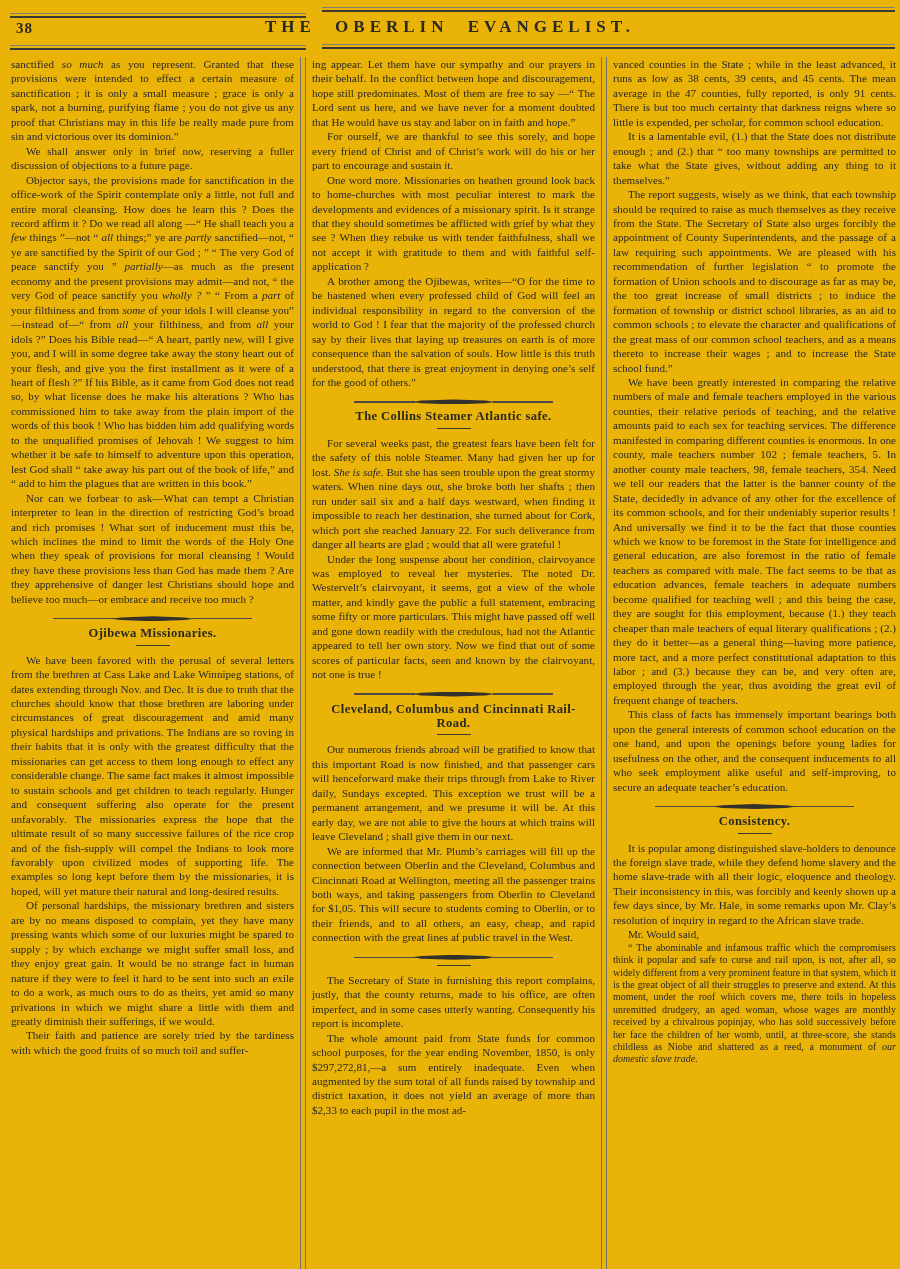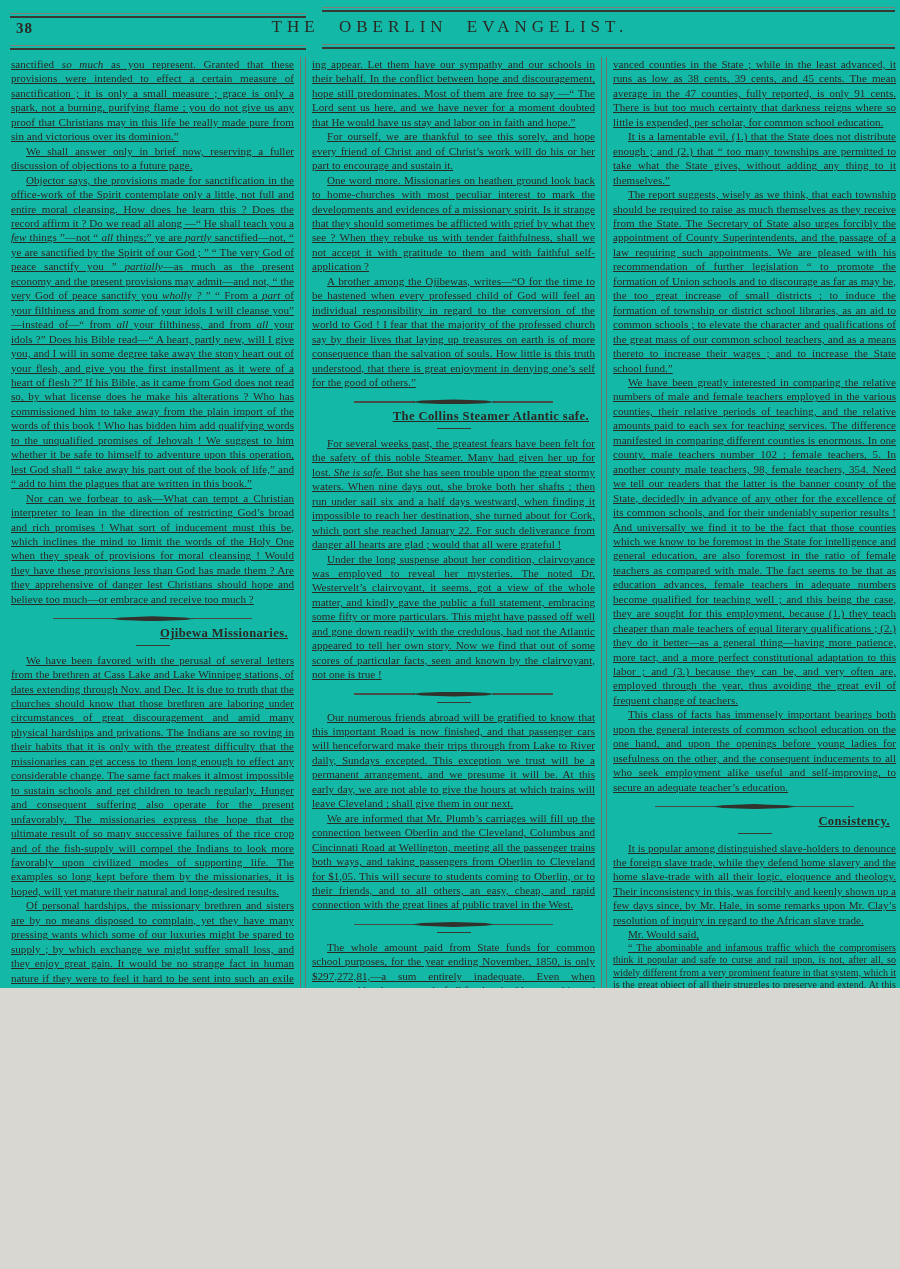--- a/index.html
+++ b/index.html
@@ -1,44 +1,44 @@
 <!DOCTYPE html>
 <html><head>
 <meta charset="utf-8">
 <style>
   html,body{margin:0;padding:0;background:#d9d7d2;}
   .page{
-    position:relative;width:900px;height:988px;overflow:hidden;
-    background:#14b8a6;
+    position:relative;width:900px;height:1269px;overflow:hidden;
+    background:#eab308;
     font-family:"Liberation Serif","DejaVu Serif",serif;
     color:#2a2823;
   }
   
   .hrule{position:absolute;height:5px;
     background:
       linear-gradient(#807d75,#807d75) top/100% 1.4px no-repeat,
       linear-gradient(#3a3833,#3a3833) bottom/100% 2.3px no-repeat;}
   .r-tl{left:10px;width:296px;top:13px;}
   .r-tr{left:322px;right:5px;top:7px;}
   .r-bl{left:10px;width:296px;top:45px;}
   .r-br{left:322px;right:5px;top:44px;}
   .pagenum{position:absolute;left:16px;top:20px;font-size:15px;font-weight:bold;letter-spacing:1px;}
   .masthead{position:absolute;left:0;right:0;top:17px;text-align:center;
-    font-size:17px;font-weight:normal;letter-spacing:5px;word-spacing:10px;}
+    font-size:17px;font-weight:bold;letter-spacing:5px;word-spacing:10px;}
   
   .body{position:absolute;top:57px;left:11px;right:6px;bottom:0;display:flex;}
   .col{width:283px;flex:0 0 283px;height:100%;overflow:hidden;
     text-align:justify;font-size:11.1px;line-height:14.45px;
-    -webkit-hyphens:none;hyphens:none;text-decoration:underline;}
+    -webkit-hyphens:none;hyphens:none;}
   .vsep{flex:0 0 4px;margin:0 6px;height:100%;
     border-left:1.2px solid #75726a;border-right:1.2px solid #75726a;}
   .col p{margin:0;text-indent:15px;}
   .col p.noindent{text-indent:0;}
   .col p.small{font-size:10px;line-height:12.4px;}
-  .col h2{margin:3px 6px 0;text-align:right;font-size:12.6px;font-weight:bold;letter-spacing:.4px;text-indent:0;}
+  .col h2{margin:3px 6px 0;text-align:center;font-size:12.6px;font-weight:bold;letter-spacing:.4px;text-indent:0;}
   .head-rule{width:34px;border-top:1.7px solid #3a3833;margin:4px auto 7px;}
   .divider{display:flex;align-items:center;margin:10px 42px 5px;}
   .divider .dline{flex:1;height:1.2px;background:#4c4a44;}
   .divider .spindle{flex:0 0 84px;height:5px;margin:0 -3px;background:#33312c;
     clip-path:polygon(0 50%,12% 24%,50% 0,88% 24%,100% 50%,88% 76%,50% 100%,12% 76%);}
 </style>
 </head>
 <body>
 
 <div class="page">
@@ -63,47 +63,49 @@
           <span class="dline"></span>
         </div>
         <h2>Ojibewa Missionaries.</h2>
         <div class="head-rule"></div>
         <p>We have been favored with the perusal of several letters from the brethren at Cass Lake and Lake Winnipeg stations, of dates extending through Nov. and Dec.  It is due to truth that the churches should know that those brethren are laboring under circumstances of great discouragement and amid many physical hardships and privations.  The Indians are so roving in their habits that it is only with the greatest difficulty that the missionaries can get access to them long enough to effect any considerable change.  The same fact makes it almost impossible to sustain schools and get children to teach regularly. Hunger and consequent suffering also operate for the present unfavorably.  The missionaries express the hope that the ultimate result of so many successive failures of the rice crop and of the fish-supply will compel the Indians to look more favorably upon civilized modes of supporting life.  The examples so long kept before them by the missionaries, it is hoped, will yet mature their natural and long-desired results.</p>
         <p>Of personal hardships, the missionary brethren and sisters are by no means disposed to complain, yet they have many pressing wants which some of our luxuries might be spared to supply ; by which exchange we might suffer small loss, and they enjoy great gain.  It would be no strange fact in human nature if they were to feel it hard to be sent into such an exile to do a work, as much ours to do as theirs, yet amid so many privations in which we might share a little with them and greatly diminish their sufferings, if we would.</p>
         <p>Their faith and patience are sorely tried by the tardiness with which the good fruits of so much toil and suffer-</p>
       </div>
     <div class="vsep"></div>
     <div class="col">
-        <p class="noindent">ing appear.  Let them have our sympathy and our schools in their behalf.  In the conflict between hope and discouragement, hope still predominates.  Most of them are free to say —“ The Lord sent us here, and we have never for a moment doubted that He would have us stay and labor on in faith and hope.”</p>
+        <p class="noindent">ing appear.  Let them have our sympathy and our prayers in their behalf.  In the conflict between hope and discouragement, hope still predominates.  Most of them are free to say —“ The Lord sent us here, and we have never for a moment doubted that He would have us stay and labor on in faith and hope.”</p>
         <p>For ourself, we are thankful to see this sorely, and hope every friend of Christ and of Christ’s work will do his or her part to encourage and sustain it.</p>
         <p>One word more.   Missionaries on heathen ground look back to home-churches with most peculiar interest to mark the developments and evidences of a missionary spirit.  Is it strange that they should sometimes be afflicted with grief by what they see ?   When they rebuke us with tender faithfulness, shall we not accept it with gratitude to them and with faithful self-application ?</p>
         <p>A brother among the Ojibewas, writes—“O for the time to be hastened when every professed child of God will feel an individual responsibility in regard to the conversion of the world to God !  I fear that the majority of the professed church say by their lives that laying up treasures on earth is of more consequence than the salvation of souls.  How little is this truth understood, that there is great enjoyment in denying one’s self for the good of others.”</p>
         <div class="divider">
           <span class="dline"></span>
           <span class="spindle"></span>
           <span class="dline"></span>
         </div>
         <h2>The Collins Steamer Atlantic safe.</h2>
         <div class="head-rule"></div>
         <p>For several weeks past, the greatest fears have been felt for the safety of this noble Steamer.   Many had given her up for lost.  <i>She is safe.</i>  But she has seen trouble upon the great stormy waters.   When nine days out, she broke both her shafts ; then run under sail six and a half days westward, when finding it impossible to reach her destination, she turned about for Cork, which port she reached January 22.   For such deliverance from danger all hearts are glad ; would that all were grateful !</p>
         <p>Under the long suspense about her condition, clairvoyance was employed to reveal her mysteries.  The noted Dr. Westervelt’s clairvoyant, it seems, got a view of the whole matter, and kindly gave the public a full statement, embracing some fifty or more particulars. This might have passed off well and gone down readily with the credulous, had not the Atlantic appeared to tell her own story.   Now we find that out of some scores of particular facts, seen and known by the clairvoyant, not one is true !</p>
         <div class="divider">
           <span class="dline"></span>
           <span class="spindle"></span>
           <span class="dline"></span>
         </div>
+        <h2>Cleveland, Columbus and Cincinnati Rail-Road.</h2>
         <div class="head-rule"></div>
         <p>Our numerous friends abroad will be gratified to know that this important Road is now finished, and that passenger cars will henceforward make their trips through from Lake to River daily, Sundays excepted.   This exception we trust will be a permanent arrangement, and we presume it will be.   At this early day, we are not able to give the hours at which trains will leave Cleveland ; shall give them in our next.</p>
         <p>We are informed that Mr. Plumb’s carriages will fill up the connection between Oberlin and the Cleveland, Columbus and Cincinnati Road at Wellington, meeting all the passenger trains both ways, and taking passengers from Oberlin to Cleveland for $1,05.   This will secure to students coming to Oberlin, or to their friends, and to all others, an easy, cheap, and rapid connection with the great lines af public travel in the West.</p>
         <div class="divider">
           <span class="dline"></span>
           <span class="spindle"></span>
           <span class="dline"></span>
         </div>
         <div class="head-rule"></div>
+        <p>The Secretary of State in furnishing this report complains, justly, that the county returns, made to his office, are often imperfect, and in some cases utterly wanting. Consequently his report is incomplete.</p>
         <p>The whole amount paid from State funds for common school purposes, for the year ending November, 1850, is only $297,272,81,—a sum entirely inadequate.   Even when augmented by the sum total of all funds raised by township and district taxation, it does not yield an average of more than $2,33 to each pupil in the most ad-</p>
       </div>
     <div class="vsep"></div>
     <div class="col">
         <p class="noindent">vanced counties in the State ; while in the least advanced, it runs as low as 38 cents, 39 cents, and 45 cents.   The mean average in the 47 counties, fully reported, is only 91 cents.   There is but too much certainty that darkness reigns where so little is expended, per scholar, for common school education.</p>
         <p>It is a lamentable evil, (1.) that the State does not distribute enough ; and (2.) that “ too many townships are permitted to take what the State gives, without adding any thing to it themselves.”</p>
         <p>The report suggests, wisely as we think, that each township should be required to raise as much themselves as they receive from the State.  The Secretary of State also urges forcibly the appointment of County Superintendents, and the passage of a law requiring such appointments.   We are pleased with his recommendation of further legislation “ to promote the formation of Union schools and to discourage as far as may be, the too great increase of small districts ; to induce the formation of township or district school libraries, as an aid to common schools ; to elevate the character and qualifications of the great mass of our common school teachers, and as a means thereto to increase their wages ; and to increase the State school fund.”</p>
         <p>We have been greatly interested in comparing the relative numbers of male and female teachers employed in the various counties, their relative periods of teaching, and the relative amounts paid to each sex for teaching services.  The difference manifested in comparing different counties is enormous.   In one county, male teachers number 102 ; female teachers, 5.   In another county male teachers, 98, female teachers, 354.   Need we tell our readers that the latter is the banner county of the State, decidedly in advance of any other for the excellence of its common schools, and for their undeniably superior results !   And universally we find it to be the fact that those counties which we know to be foremost in the State for intelligence and general education, are also foremost in the ratio of female teachers as compared with male.  The fact seems to be that as education advances, female teachers in adequate numbers become qualified for teaching well ; and this being the case, they are sought for this employment, because (1.) they teach cheaper than male teachers of equal literary qualifications ; (2.) they do it better—as a general thing—having more patience, more tact, and a more perfect constitutional adaptation to this labor ; and (3.) because they can be, and very often are, employed through the year, thus avoiding the great evil of frequent change of teachers.</p>
         <p>This class of facts has immensely important bearings both upon the general interests of common school education on the one hand, and upon the openings before young ladies for usefulness on the other, and the consequent inducements to all who seek employment alike useful and self-improving, to secure an adequate teacher’s education.</p>
         <div class="divider">

